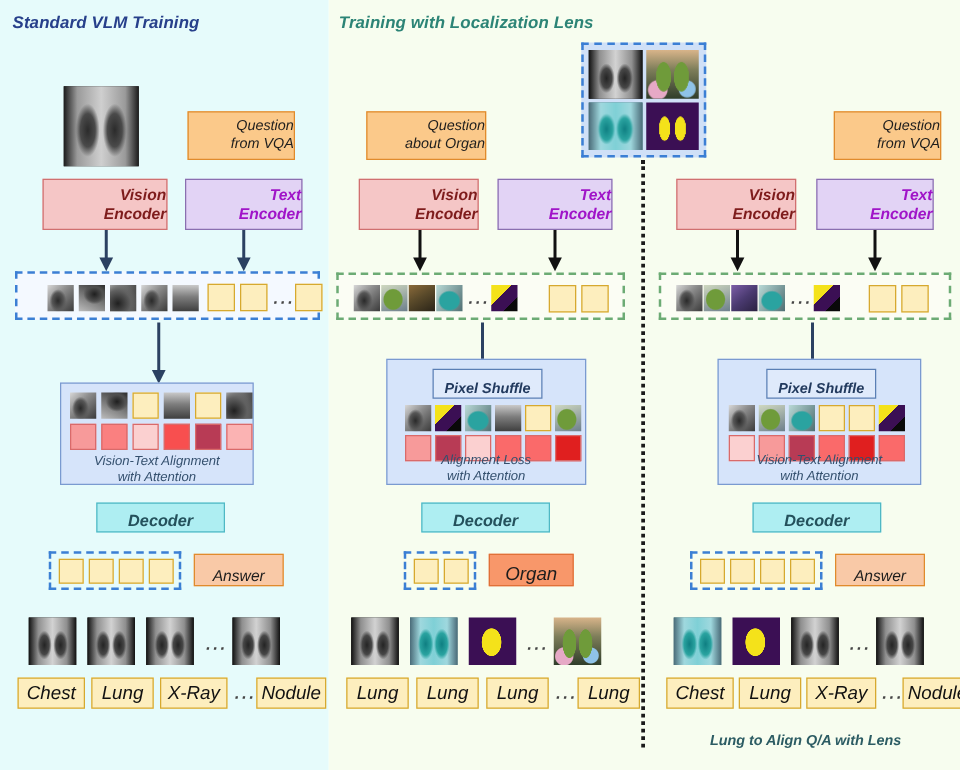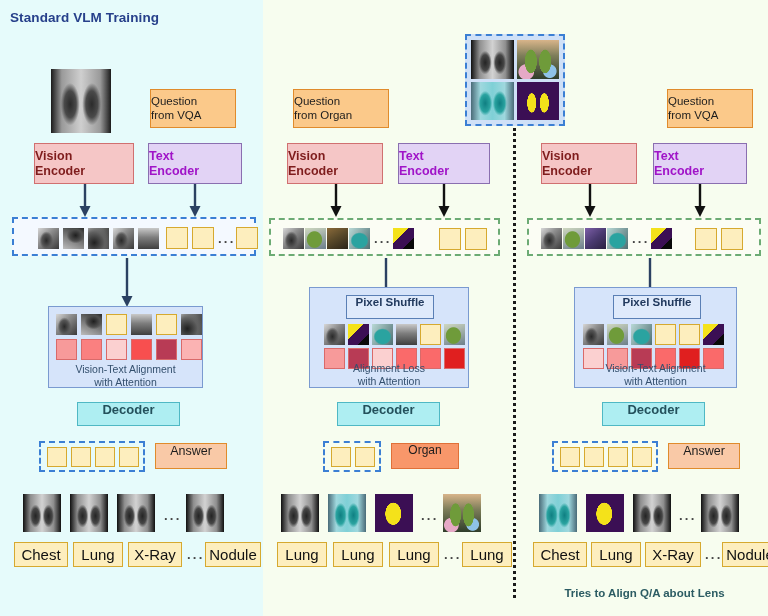--- a/index.html
+++ b/index.html
@@ -2,21 +2,21 @@
 <html><head>
 <meta charset="utf-8">
 <style>
   html,body{margin:0;padding:0;}
   body{
     width:768px;height:616px;
     font-family:"Liberation Sans", sans-serif;
     background:#ffffff;
     overflow:hidden;
   }
-  .figure{position:relative;width:768px;height:616px;display:flex;}
+  .figure{position:relative;width:768px;height:616px;display:flex;font-style:italic;}
 
   
   .panel{position:relative;height:616px;box-sizing:border-box;}
   .panel-left{width:263px;background:#e6fbfb;}
   .panel-right{width:505px;background:#f7fdef;}
   .subpanel{position:absolute;top:0;height:616px;}
   .sub-mid{left:0;width:245px;}
   .sub-end{left:258px;width:247px;}
 
   .divider{
@@ -27,21 +27,21 @@
   .title{
     position:absolute;top:10px;font-size:13.5px;font-weight:bold;
     letter-spacing:.1px;white-space:nowrap;
   }
   .title-left{left:10px;color:#27408b;}
   .title-right{left:8px;color:#2c8476;}
 
   
   .box{
     position:absolute;box-sizing:border-box;
-    display:flex;align-items:flex-start;justify-content:center;
+    display:flex;align-items:flex-end;justify-content:center;
     text-align:center;line-height:1.15;
   }
   .box-encoder-v{
     background:#f5c6c6;border:1.4px solid #d07070;color:#7e1c1c;
     font-weight:bold;font-size:12.5px;
   }
   .box-encoder-t{
     background:#e2d3f5;border:1.4px solid #8a6fb0;color:#a014c8;
     font-weight:bold;font-size:12.5px;
   }
@@ -52,21 +52,21 @@
   .box-decoder{
     background:#aeeef2;border:1.3px solid #4fb8c4;color:#24515c;
     font-weight:bold;font-size:13px;
   }
   .box-answer{
     background:#f9c9a7;border:1.3px solid #e08b2c;color:#1d1d1d;
     font-size:12.5px;
   }
   .box-organ{
     background:#f8976a;border:1.3px solid #e07038;color:#1d1d1d;
-    font-size:12px;
+    font-size:15px;
   }
   .box-pixelshuffle{
     background:#dfeafb;border:1.4px solid #5a7fb5;color:#223a5e;
     font-weight:bold;font-size:11.5px;
   }
   .box-align{
     background:#d6e4fa;border:1.5px solid #7a9ad0;
   }
   .align-caption{
     position:absolute;left:0;right:0;text-align:center;
@@ -293,34 +293,35 @@
 
     <div class="chip" style="left:14px;top:542px;width:54px;height:25px;">Chest</div>
     <div class="chip" style="left:73px;top:542px;width:50px;height:25px;">Lung</div>
     <div class="chip" style="left:128px;top:542px;width:54px;height:25px;">X-Ray</div>
     <div class="dots" style="left:187px;top:551px;">···</div>
     <div class="chip" style="left:205px;top:542px;width:56px;height:25px;">Nodule</div>
 
   </div>
 
   <div class="panel panel-right">
+    <div class="title title-right">Training with Localization Lens</div>
 
     <div class="divider"></div>
 
     <div class="lensgrid" style="left:202px;top:34px;width:100px;height:92px;">
       <div class="lenscell xray-big"></div>
       <div class="lenscell seg-multi"></div>
       <div class="lenscell seg-teal"></div>
       <div class="lenscell seg-mask"></div>
     </div>
 
     <div class="subpanel sub-mid">
       <div class="box box-question" style="left:30px;top:89px;width:96px;height:39px;flex-direction:column;">
         <span>Question</span>
-        <span>from Organ</span>
+        <span>about Organ</span>
       </div>
 
       <div class="box box-encoder-v" style="left:24px;top:143px;width:96px;height:41px;flex-direction:column;">
         <span>Vision</span>
         <span>Encoder</span>
       </div>
       <div class="box box-encoder-t" style="left:135px;top:143px;width:92px;height:41px;flex-direction:column;">
         <span>Text</span>
         <span>Encoder</span>
       </div>
@@ -481,16 +482,16 @@
       <div class="xray-big" style="position:absolute;left:112px;top:494px;width:38px;height:38px;"></div>
       <div class="dots" style="left:158px;top:512px;">···</div>
       <div class="xray-big" style="position:absolute;left:180px;top:494px;width:38px;height:38px;"></div>
 
       <div class="chip" style="left:12px;top:542px;width:54px;height:25px;">Chest</div>
       <div class="chip" style="left:70px;top:542px;width:50px;height:25px;">Lung</div>
       <div class="chip" style="left:124px;top:542px;width:56px;height:25px;">X-Ray</div>
       <div class="dots" style="left:184px;top:551px;">···</div>
       <div class="chip" style="left:201px;top:542px;width:56px;height:25px;">Nodule</div>
 
-      <div class="caption caption-right" style="left:0;width:247px;top:587px;">Tries to Align Q/A about Lens</div>
+      <div class="caption caption-right" style="left:0;width:247px;top:587px;">Lung to Align Q/A with Lens</div>
     </div>
   </div>
 </div>
 
 </body></html>

